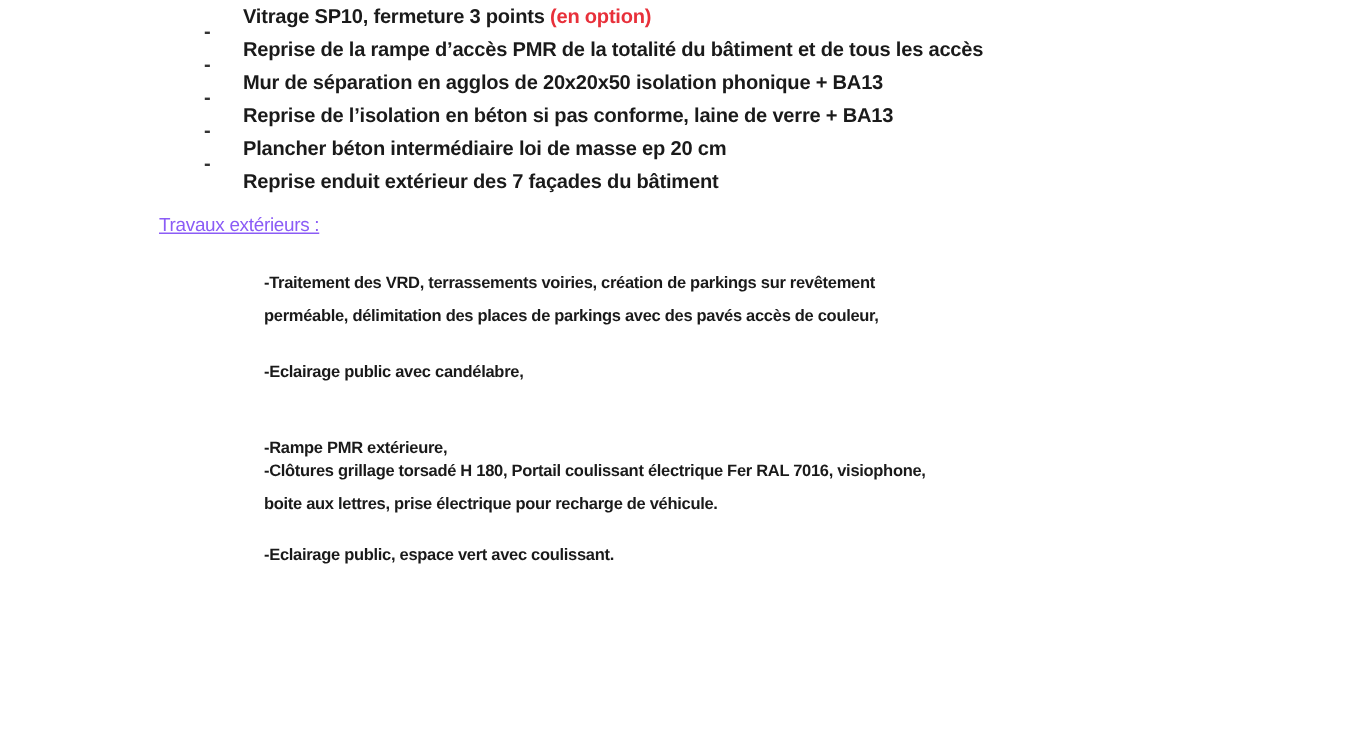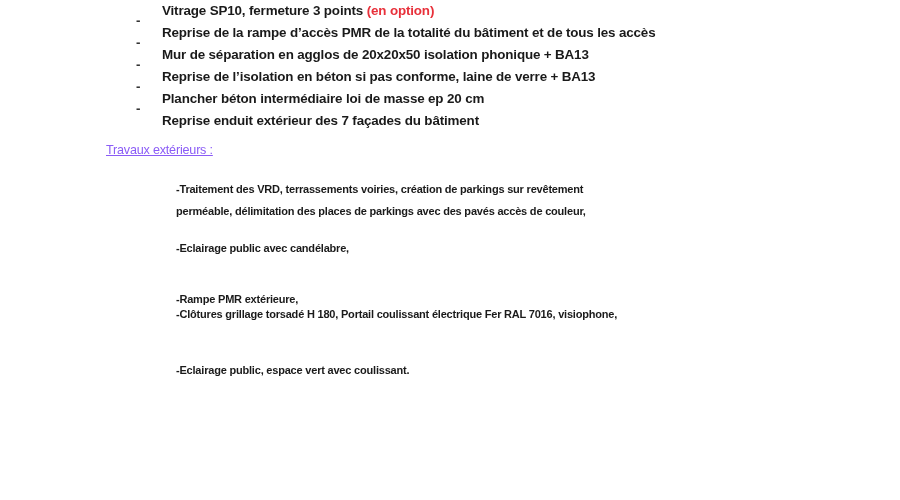--- a/index.html
+++ b/index.html
@@ -119,20 +119,21 @@
     <div class="ext-para" style="top:237px;">
       <span class="line">-Eclairage public avec candélabre,</span>
     </div>
 
     <div class="ext-para" style="top:288px;">
       <span class="line">-Rampe PMR extérieure,</span>
     </div>
 
     <div class="ext-para" style="top:303px;">
       <span class="line">-Clôtures grillage torsadé H 180, Portail coulissant électrique Fer RAL 7016, visiophone,</span>
+      <span class="line">boite aux lettres, prise électrique pour recharge de véhicule.</span>
     </div>
 
     <div class="ext-para" style="top:359px;">
       <span class="line">-Eclairage public, espace vert avec coulissant.</span>
     </div>
   </div>
 
 </div>
 
 </body></html>

